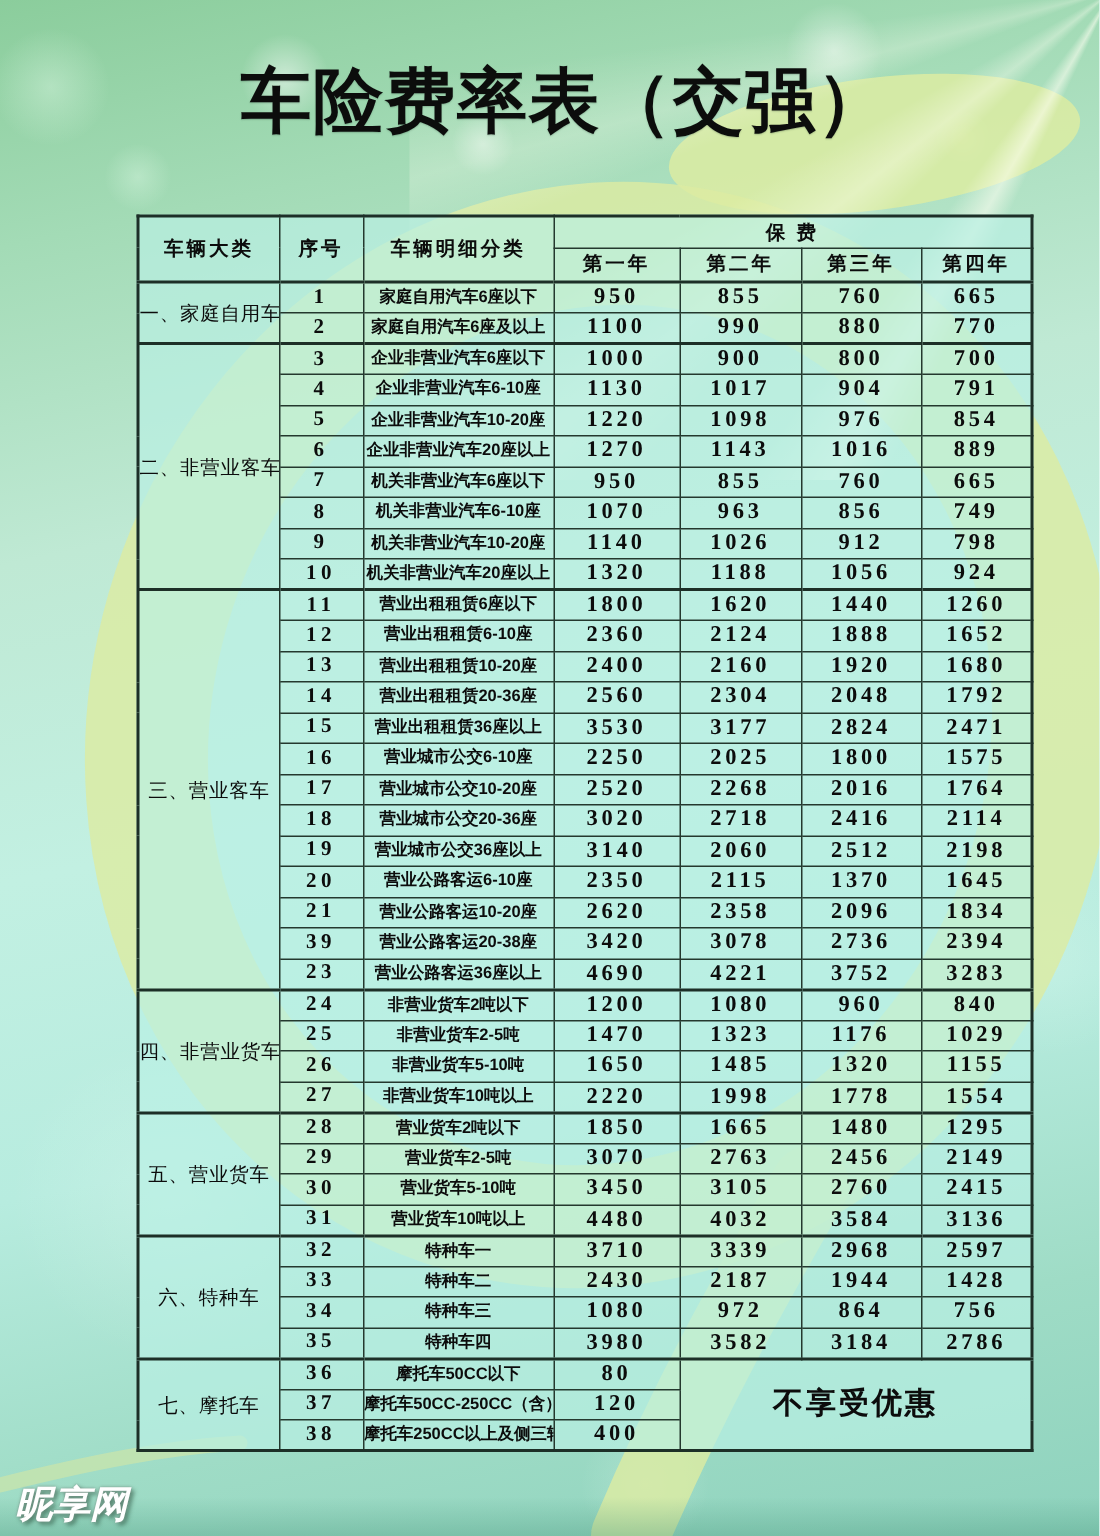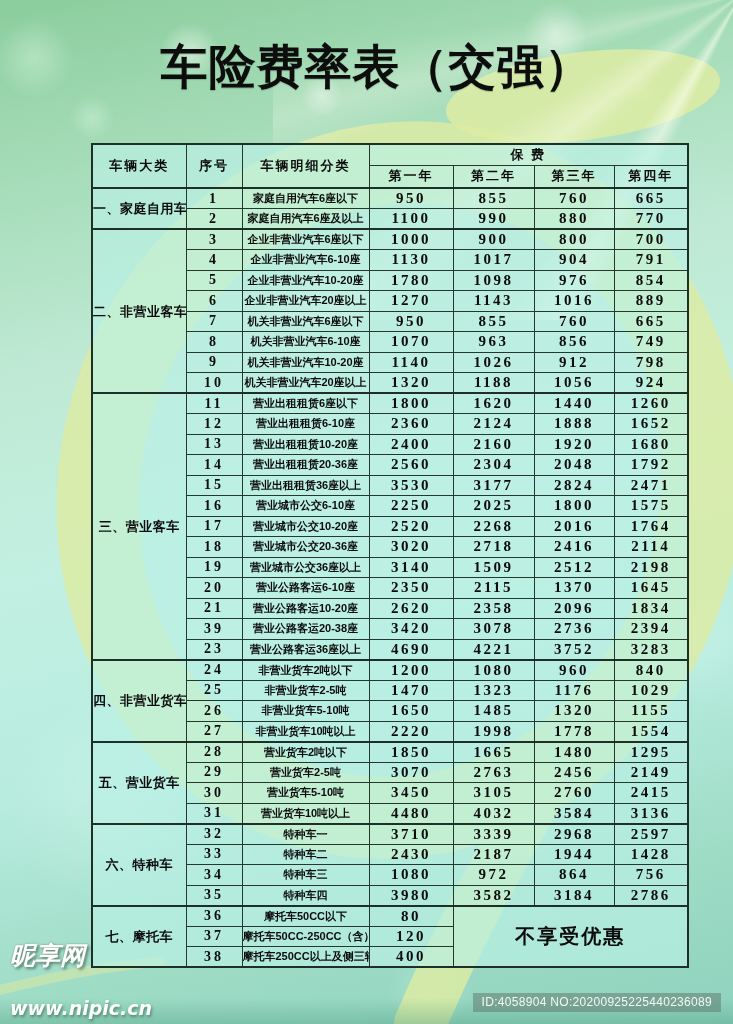--- a/index.html
+++ b/index.html
@@ -49,30 +49,30 @@
     border: 2px solid #1d2f27;
   }
   .rate-table th, .rate-table td {
     border: 1px solid #24382e; text-align: center; vertical-align: middle;
     padding: 0; color: #0c0c0c; overflow: hidden; white-space: nowrap;
   }
   .rate-table thead th { font-weight: bold; font-size: 13px; letter-spacing: 2px; }
   .rate-table tr.hdr-top th { height: 21px; }
   .rate-table tr.hdr-years th { height: 23px; margin-top: 48px; }
   .rate-table tbody td { height: 20.5px; line-height: 1; }
-  td.cat  { font-weight: bold; font-size: 13px; letter-spacing: 0.5px; }
+  td.cat  { font-weight: normal; font-size: 13px; letter-spacing: 0.5px; }
   td.seq  { font-family: "Liberation Serif", serif; font-weight: bold; font-size: 14px; letter-spacing: 3px; }
   td.label{ font-weight: bold; font-size: 11px; }
   td.num  { font-family: "Liberation Serif", serif; font-weight: bold; font-size: 15px; letter-spacing: 2.5px; }
   td.note { font-weight: bold; font-size: 20px; letter-spacing: 2px; }
   tr.group-start td { border-top: 2px solid #1d2f27; }
   .rate-table thead tr.hdr-years th { border-bottom: 2px solid #1d2f27; }
   .footer-logo {
     position: absolute; left: 10px; bottom: 5px; z-index: 4;
-    display: flex; align-items: flex-start; gap: 25px; flex-direction: column;
+    display: flex; align-items: flex-end; gap: 0;
   }
   .logo-cn {
     font-family: "DejaVu Sans", sans-serif; font-weight: bold; font-style: italic;
     font-size: 25px; color: #ffffff;
     text-shadow: 0 0 2px rgba(120,140,130,0.9), 2px 2px 3px rgba(45,85,65,0.65);
   }
   .logo-url {
     font-family: "DejaVu Sans", sans-serif; font-weight: bold; font-style: italic;
     font-size: 19px; color: #fdfffe;
     text-shadow: 1px 2px 3px rgba(45,85,65,0.6);
@@ -154,21 +154,21 @@
           <td class="seq">4</td>
           <td class="label">企业非营业汽车6-10座</td>
           <td class="num">1130</td>
           <td class="num">1017</td>
           <td class="num">904</td>
           <td class="num">791</td>
         </tr>
         <tr class="data-row">
           <td class="seq">5</td>
           <td class="label">企业非营业汽车10-20座</td>
-          <td class="num">1780</td>
+          <td class="num">1220</td>
           <td class="num">1098</td>
           <td class="num">976</td>
           <td class="num">854</td>
         </tr>
         <tr class="data-row">
           <td class="seq">6</td>
           <td class="label">企业非营业汽车20座以上</td>
           <td class="num">1270</td>
           <td class="num">1143</td>
           <td class="num">1016</td>
@@ -268,21 +268,21 @@
           <td class="label">营业城市公交20-36座</td>
           <td class="num">3020</td>
           <td class="num">2718</td>
           <td class="num">2416</td>
           <td class="num">2114</td>
         </tr>
         <tr class="data-row">
           <td class="seq">19</td>
           <td class="label">营业城市公交36座以上</td>
           <td class="num">3140</td>
-          <td class="num">1509</td>
+          <td class="num">2060</td>
           <td class="num">2512</td>
           <td class="num">2198</td>
         </tr>
         <tr class="data-row">
           <td class="seq">20</td>
           <td class="label">营业公路客运6-10座</td>
           <td class="num">2350</td>
           <td class="num">2115</td>
           <td class="num">1370</td>
           <td class="num">1645</td>
@@ -425,18 +425,16 @@
         <tr class="data-row">
           <td class="seq">38</td>
           <td class="label">摩托车250CC以上及侧三轮</td>
           <td class="num">400</td>
         </tr>
       </tbody>
   </table>
 
   <div class="footer-logo">
     <span class="logo-cn">昵享网</span>
-    <span class="logo-url">www.nipic.cn</span>
   </div>
-  <div class="id-badge">ID:4058904 NO:20200925225440236089</div>
 
   <div class="bottom-band"></div>
 </div>
 
 </body></html>

